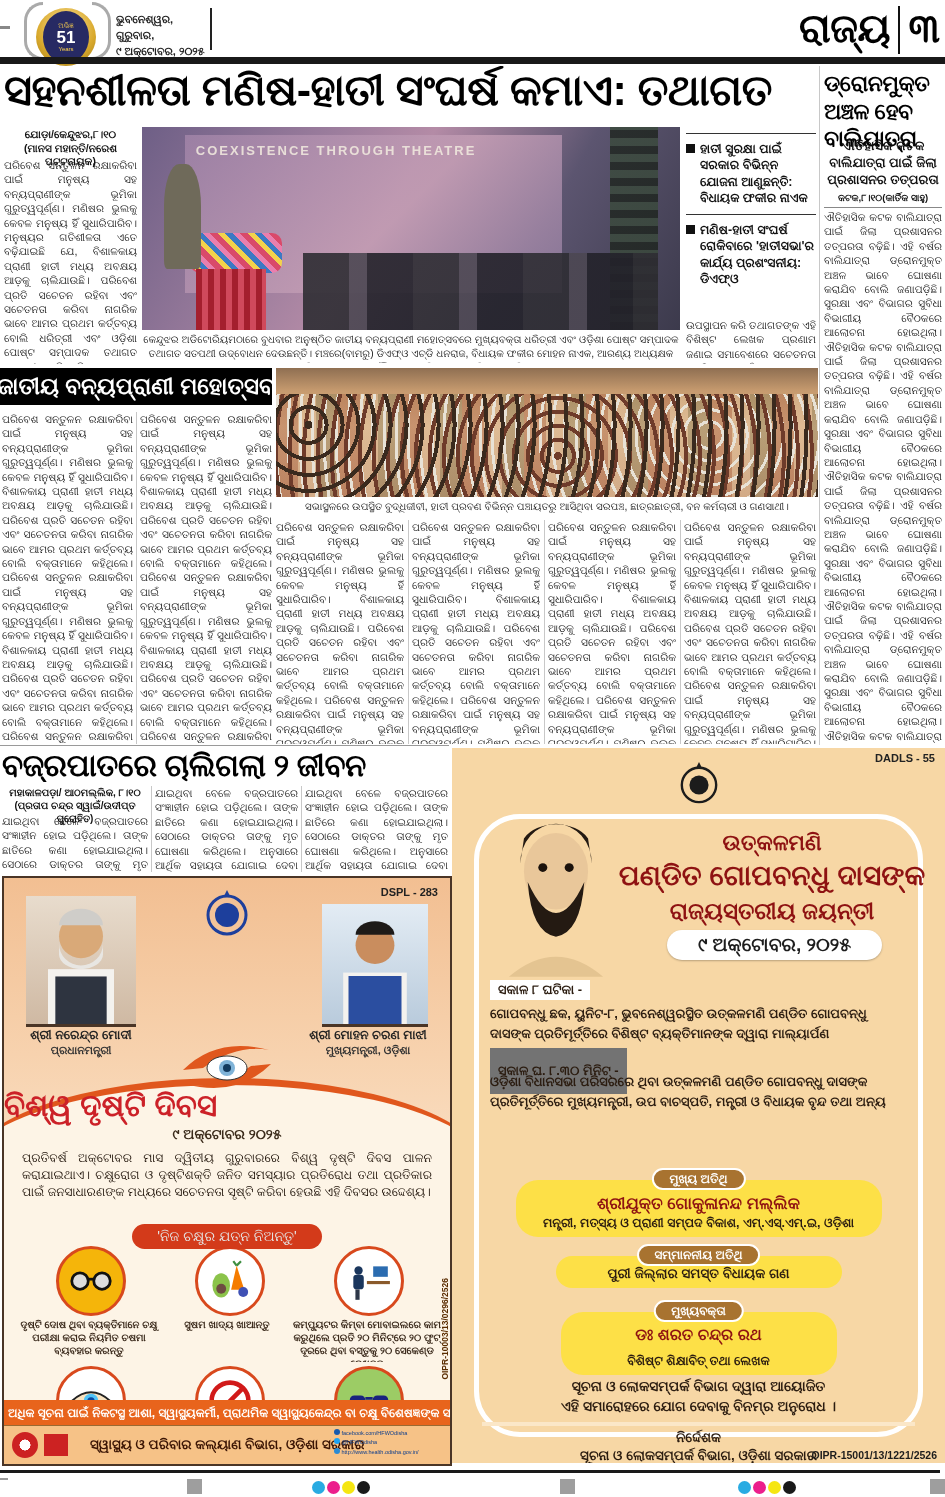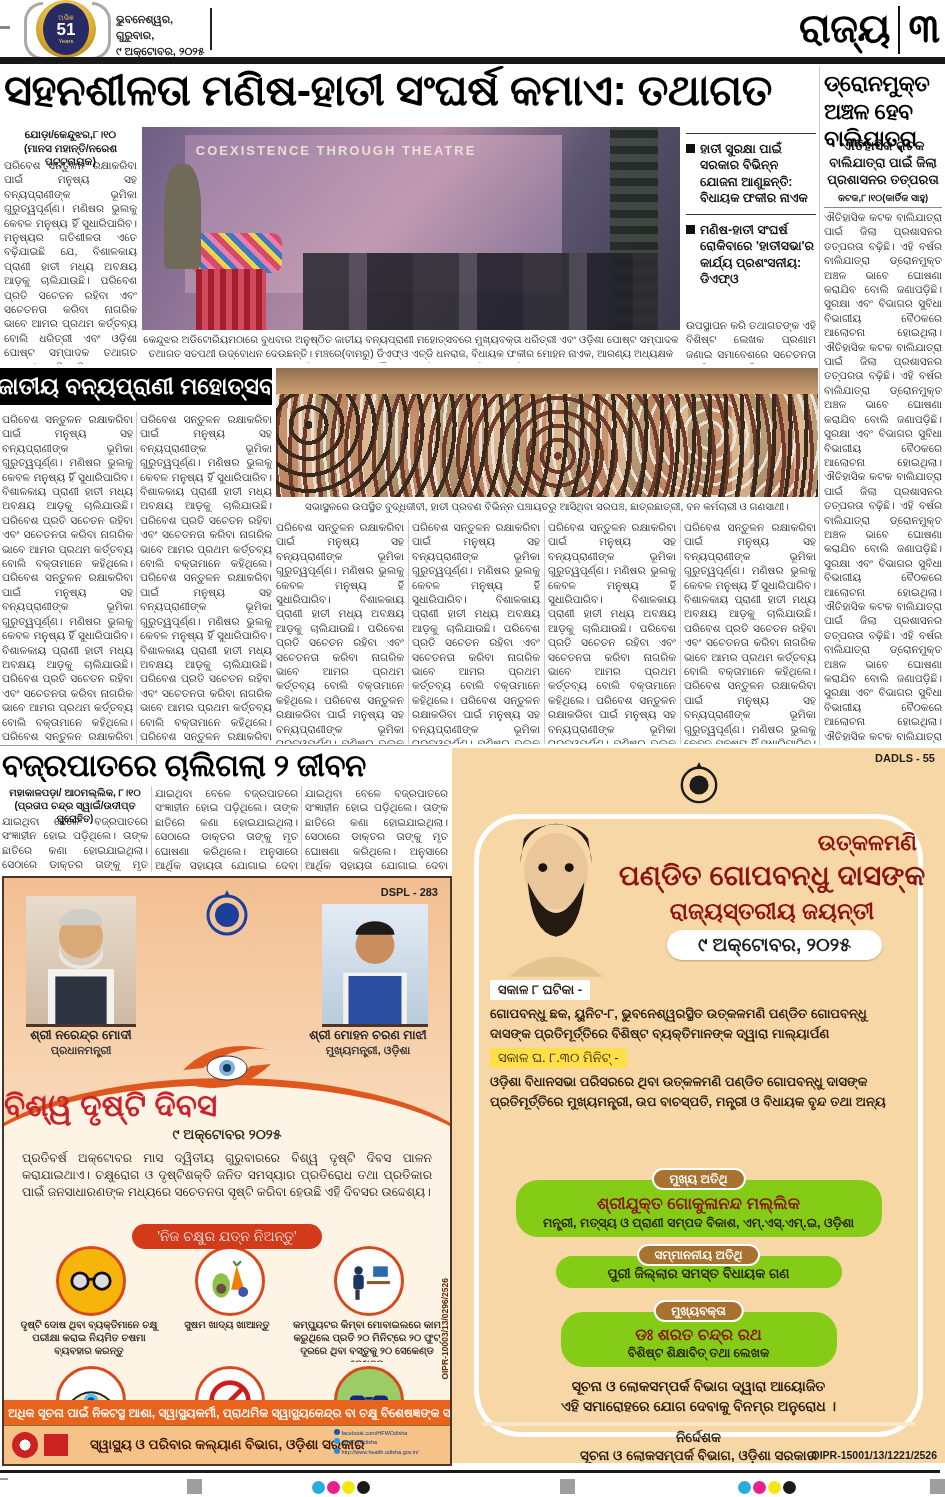--- a/index.html
+++ b/index.html
@@ -21,34 +21,34 @@
   
   #sight-ad{position:absolute;left:2px;top:876px;width:446px;height:586px;border:2px solid #4a3526;background:linear-gradient(180deg,#f2bf92 0%,#f7d2ae 30%,#fbe6cf 60%);overflow:hidden;}
   .sight-curve{position:absolute;left:-40px;right:-40px;top:200px;height:420px;background:#fdf4e6;border-top:7px solid #e0571d;border-radius:50% 50% 0 0/95px 95px 0 0;}
   .tip-circle{position:absolute;width:64px;height:64px;border-radius:50%;background:#fff;border:3px solid #d8491d;display:flex;align-items:center;justify-content:center;overflow:hidden;}
   .tip-cap{position:absolute;width:150px;text-align:center;font-size:10px;line-height:1.3;color:#3d2c1e;font-weight:bold;overflow:hidden;}
   .pill{border-radius:14px;color:#e5e5e5;font-weight:normal;text-align:center;margin-top:16px;}
   
   #jay-ad{position:absolute;left:452px;top:748px;width:493px;height:715px;background:#f7d7a5;overflow:hidden;}
   .jay-frame{position:absolute;left:22px;top:66px;right:22px;bottom:26px;border:5px solid #fff;border-radius:46px;}
   .badge{position:absolute;left:50%;transform:translateX(-50%);background:#a87330;border:2px solid #fff;border-radius:14px;color:#fff;font-weight:bold;font-size:12px;padding:2px 16px;white-space:nowrap;z-index:3;}
-  .gbox{position:absolute;left:50%;transform:translateX(-50%);background:#84cc16;border-radius:22px;text-align:center;padding:10px 18px 6px;z-index:2;overflow:hidden;}
+  .gbox{position:absolute;left:50%;transform:translateX(-50%);background:#fde047;border-radius:22px;text-align:center;padding:10px 18px 6px;z-index:2;overflow:hidden;}
   .maroon{color:#8e1212;font-weight:bold;}
   .dark{color:#2b1c10;font-weight:bold;}
   .regdot{width:13px;height:13px;border-radius:50%;display:inline-block;margin-right:2px;}
 </style>
 </head>
 <body>
 <div id="page">
 
 <div class="abs" style="left:0;top:0;width:945px;height:56px;">
   <div class="abs" style="left:0;top:26px;width:10px;height:3px;background:#888;"></div>
   <div class="paren" style="left:24px;top:2px;border-right:none;border-radius:20px 0 0 20px;"></div>
   <div class="paren" style="left:92px;top:2px;border-left:none;border-radius:0 20px 20px 0;"></div>
-  <div class="logo-ring" style="left:36px;top:0;width:60px;height:58px;">
+  <div class="logo-ring" style="left:36px;top:8px;width:60px;height:58px;">
     <div class="logo-core">
       <span style="font-size:7px;color:#ffd34d;line-height:1;">ଅଭିଜ୍ଞ</span>
       <span style="font-size:17px;font-weight:bold;line-height:1.05;">51</span>
       <span style="font-size:6px;color:#ffd34d;line-height:1;">Years</span>
     </div>
   </div>
   <div class="abs" style="left:116px;top:12px;width:92px;font-size:11px;font-weight:bold;color:#222;line-height:1.45;">
     <div>ଭୁବନେଶ୍ୱର, ଗୁରୁବାର,</div>
     <div>୯ ଅକ୍ଟୋବର, ୨୦୨୫</div>
   </div>
@@ -279,50 +279,50 @@
     <svg viewBox="0 0 70 100" width="132" height="182" preserveAspectRatio="none">
       <ellipse cx="35" cy="38" rx="17" ry="21" fill="#e9c79a"></ellipse>
       <path d="M16 34 a19 22 0 0 1 38 0 l-2 -14 a19 14 0 0 0 -34 0 Z" fill="#241a12"></path>
       <path d="M20 44 q15 34 30 0 q-2 28 -15 30 q-13 -2 -15 -30 Z" fill="#241a12"></path>
       <path d="M10 96 q25 -22 50 0 Z" fill="#e4c491"></path>
       <circle cx="28" cy="36" r="2.4" fill="#1b120c"></circle>
       <circle cx="42" cy="36" r="2.4" fill="#1b120c"></circle>
     </svg>
   </div>
 
-  <div class="abs maroon" style="left:175px;top:82px;width:290px;text-align:right;font-size:22px;">ଉତ୍କଳମଣି</div>
+  <div class="abs maroon" style="left:175px;top:82px;width:290px;text-align:center;font-size:22px;">ଉତ୍କଳମଣି</div>
   <div class="abs maroon" style="left:165px;top:112px;width:310px;text-align:center;font-size:28px;white-space:nowrap;overflow:hidden;">ପଣ୍ଡିତ ଗୋପବନ୍ଧୁ ଦାସଙ୍କ</div>
   <div class="abs maroon" style="left:175px;top:150px;width:290px;text-align:center;font-size:23px;">ରାଜ୍ୟସ୍ତରୀୟ ଜୟନ୍ତୀ</div>
 
   <div class="abs" style="left:215px;top:182px;width:215px;background:#fff;border-radius:18px;text-align:center;padding:4px 0;box-shadow:0 1px 2px rgba(0,0,0,.25);">
     <span style="font-weight:bold;font-size:19px;color:#1d1d1d;">୯ ଅକ୍ଟୋବର, ୨୦୨୫</span>
   </div>
 
   <div class="abs" style="left:38px;top:232px;background:#fff;padding:2px 8px;font-weight:bold;font-size:13px;color:#2b1c10;">ସକାଳ ୮ ଘଟିକା  -</div>
   <div class="abs dark" style="left:38px;top:256px;width:418px;height:40px;font-size:13px;line-height:1.5;overflow:hidden;">ଗୋପବନ୍ଧୁ ଛକ, ୟୁନିଟ-୮, ଭୁବନେଶ୍ୱରସ୍ଥିତ ଉତ୍କଳମଣି ପଣ୍ଡିତ ଗୋପବନ୍ଧୁ ଦାସଙ୍କ ପ୍ରତିମୂର୍ତ୍ତିରେ ବିଶିଷ୍ଟ ବ୍ୟକ୍ତିମାନଙ୍କ ଦ୍ୱାରା ମାଲ୍ୟାର୍ପଣ</div>
 
-  <div class="abs" style="left:38px;top:300px;background:#fde047;padding:2px 8px;font-weight:normal;font-size:13px;color:#2b1c10;">ସକାଳ ଘ. ୮.୩୦ ମିନିଟ୍ -</div>
+  <div class="abs" style="left:38px;top:300px;background:#737373;padding:15px 8px;font-weight:bold;font-size:13px;color:#2b1c10;">ସକାଳ ଘ. ୮.୩୦ ମିନିଟ୍ -</div>
   <div class="abs dark" style="left:38px;top:324px;width:420px;height:40px;font-size:13px;line-height:1.5;overflow:hidden;">ଓଡ଼ିଶା ବିଧାନସଭା ପରିସରରେ ଥିବା ଉତ୍କଳମଣି ପଣ୍ଡିତ ଗୋପବନ୍ଧୁ ଦାସଙ୍କ ପ୍ରତିମୂର୍ତ୍ତିରେ ମୁଖ୍ୟମନ୍ତ୍ରୀ, ଉପ ବାଚସ୍ପତି, ମନ୍ତ୍ରୀ ଓ ବିଧାୟକ ବୃନ୍ଦ ତଥା ଅନ୍ୟ ଅତିଥିମାନଙ୍କ ଦ୍ୱାରା ମାଲ୍ୟାର୍ପଣ</div>
 
 
   <div class="badge" style="top:420px;">ମୁଖ୍ୟ ଅତିଥି</div>
   <div class="gbox" style="top:432px;width:330px;">
     <div class="maroon" style="font-size:16.5px;margin-top:4px;">ଶ୍ରୀଯୁକ୍ତ ଗୋକୁଳାନନ୍ଦ ମଲ୍ଲିକ</div>
     <div class="dark" style="font-size:12.5px;margin-top:3px;white-space:nowrap;overflow:hidden;">ମନ୍ତ୍ରୀ, ମତ୍ସ୍ୟ ଓ ପ୍ରାଣୀ ସମ୍ପଦ ବିକାଶ, ଏମ୍.ଏସ୍.ଏମ୍.ଇ, ଓଡ଼ିଶା</div>
   </div>
 
   <div class="badge" style="top:496px;">ସମ୍ମାନନୀୟ ଅତିଥି</div>
   <div class="gbox" style="top:508px;width:250px;">
     <div class="dark" style="font-size:13.5px;white-space:nowrap;overflow:hidden;">ପୁରୀ ଜିଲ୍ଲାର ସମସ୍ତ ବିଧାୟକ ଗଣ</div>
   </div>
 
   <div class="badge" style="top:552px;">ମୁଖ୍ୟବକ୍ତା</div>
   <div class="gbox" style="top:564px;width:240px;">
     <div class="maroon" style="font-size:16px;margin-top:4px;">ଡଃ ଶରତ ଚନ୍ଦ୍ର ରଥ</div>
-    <div class="dark" style="font-size:12.5px;margin-top:2px;white-space:nowrap;overflow:hidden;font-family:Liberation Serif, serif;">ବିଶିଷ୍ଟ ଶିକ୍ଷାବିତ୍ ତଥା ଲେଖକ</div>
+    <div class="dark" style="font-size:12.5px;margin-top:10px;white-space:nowrap;overflow:hidden;">ବିଶିଷ୍ଟ ଶିକ୍ଷାବିତ୍ ତଥା ଲେଖକ</div>
   </div>
 
   <div class="abs dark" style="left:0;top:630px;width:493px;text-align:center;font-size:14px;">ସୂଚନା ଓ ଲୋକସମ୍ପର୍କ ବିଭାଗ ଦ୍ୱାରା ଆୟୋଜିତ</div>
   <div class="abs dark" style="left:0;top:650px;width:493px;text-align:center;font-size:14px;">ଏହି ସମାରୋହରେ ଯୋଗ ଦେବାକୁ ବିନମ୍ର ଅନୁରୋଧ ।</div>
 
   <div class="abs" style="left:30px;top:674px;width:433px;height:4px;background:#fbe7c8;"></div>
 
   <div class="abs dark" style="left:0;top:682px;width:493px;text-align:center;font-size:13.5px;">ନିର୍ଦ୍ଦେଶକ</div>
   <div class="abs dark" style="left:0;top:700px;width:493px;text-align:center;font-size:13.5px;">ସୂଚନା ଓ ଲୋକସମ୍ପର୍କ ବିଭାଗ, ଓଡ଼ିଶା ସରକାର</div>
 

